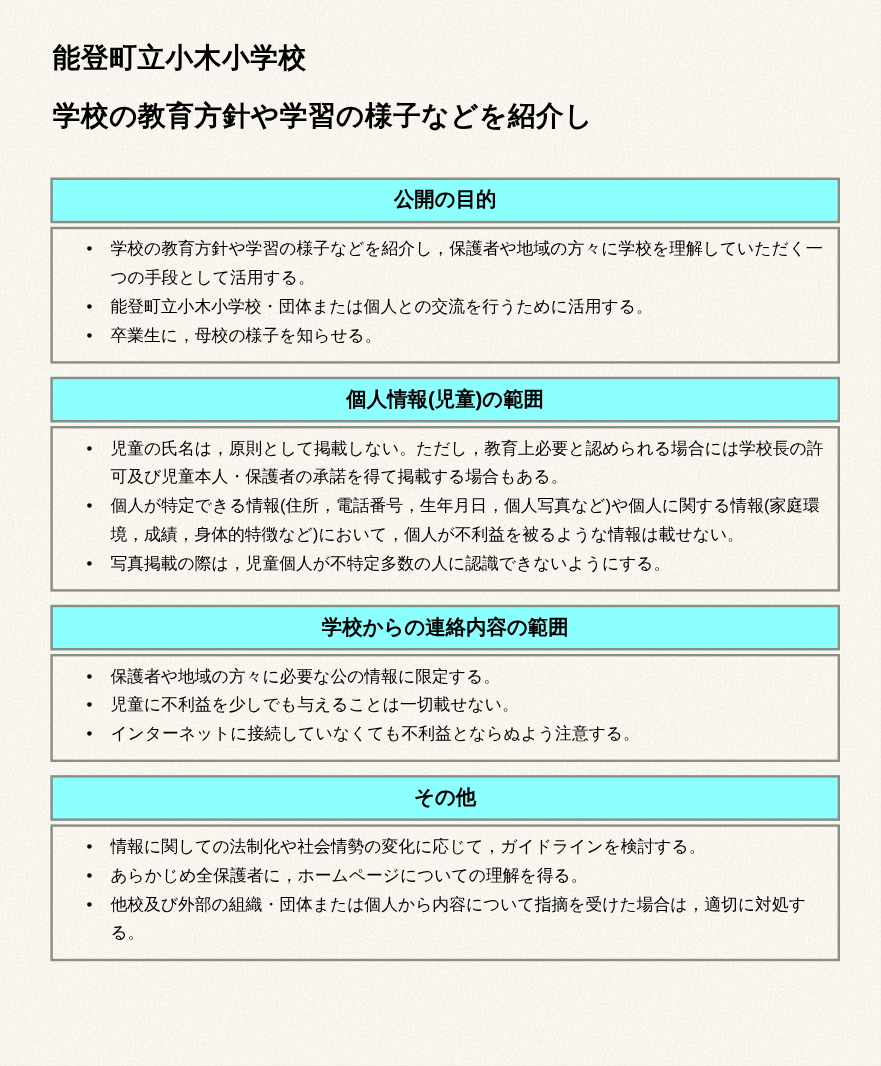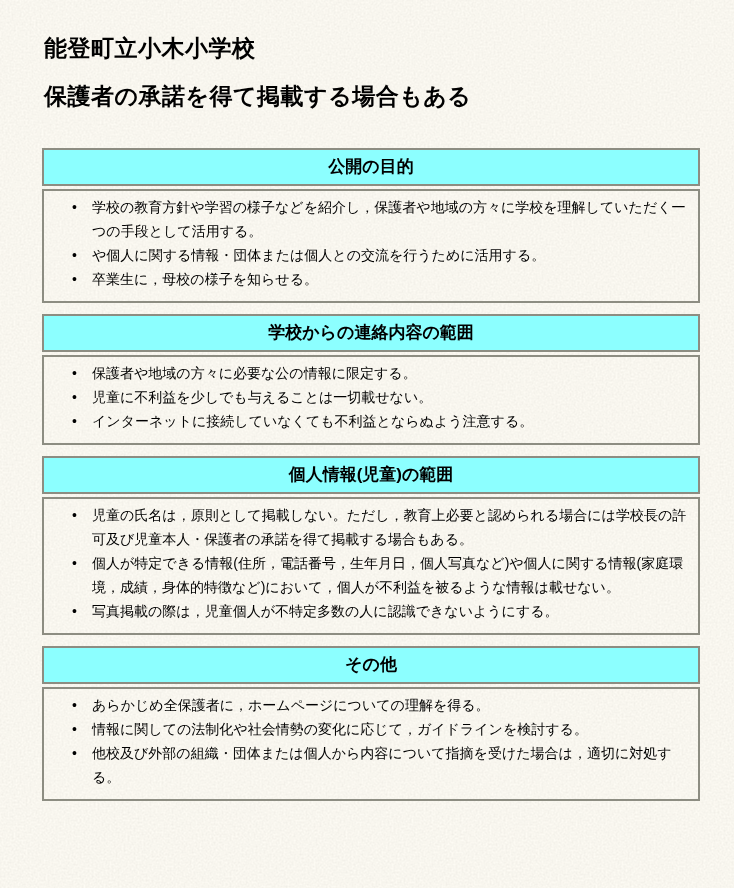--- a/index.html
+++ b/index.html
@@ -80,68 +80,68 @@
       <feFuncB type="linear" slope="0.20" intercept="0.76"></feFuncB>
       <feFuncA type="linear" slope="0" intercept="1"></feFuncA>
     </feComponentTransfer>
   </filter>
   <rect width="734" height="888" filter="url(#grain)"></rect>
 </svg>
 
 <div class="page">
   <h1 class="title">
     <span>能登町立小木小学校</span><br>
-    <span>保護者の承諾を得て掲載する場合もある</span>
+    <span>学校の教育方針や学習の様子などを紹介し</span>
   </h1>
   <div id="sections">
   <section class="sec">
     <div class="sec-head" style="background: rgb(140, 255, 255); border-color: rgb(141, 141, 130);">
       <span>公開の目的</span>
     </div>
     <div class="sec-body" style="border-color: rgb(141, 141, 130);">
       <ul>
             <li>学校の教育方針や学習の様子などを紹介し，保護者や地域の方々に学校を理解していただく一つの手段として活用する。</li>
-            <li>や個人に関する情報・団体または個人との交流を行うために活用する。</li>
+            <li>能登町立小木小学校・団体または個人との交流を行うために活用する。</li>
             <li>卒業生に，母校の様子を知らせる。</li>
+          </ul>
+    </div>
+  </section>
+
+  <section class="sec">
+    <div class="sec-head" style="background: rgb(140, 255, 255); border-color: rgb(141, 141, 130);">
+      <span>個人情報(児童)の範囲</span>
+    </div>
+    <div class="sec-body" style="border-color: rgb(141, 141, 130);">
+      <ul>
+            <li>児童の氏名は，原則として掲載しない。ただし，教育上必要と認められる場合には学校長の許可及び児童本人・保護者の承諾を得て掲載する場合もある。</li>
+            <li>個人が特定できる情報(住所，電話番号，生年月日，個人写真など)や個人に関する情報(家庭環境，成績，身体的特徴など)において，個人が不利益を被るような情報は載せない。</li>
+            <li>写真掲載の際は，児童個人が不特定多数の人に認識できないようにする。</li>
           </ul>
     </div>
   </section>
 
   <section class="sec">
     <div class="sec-head" style="background: rgb(140, 255, 255); border-color: rgb(141, 141, 130);">
       <span>学校からの連絡内容の範囲</span>
     </div>
     <div class="sec-body" style="border-color: rgb(141, 141, 130);">
       <ul>
             <li>保護者や地域の方々に必要な公の情報に限定する。</li>
             <li>児童に不利益を少しでも与えることは一切載せない。</li>
             <li>インターネットに接続していなくても不利益とならぬよう注意する。</li>
           </ul>
     </div>
   </section>
 
   <section class="sec">
-    <div class="sec-head" style="background: rgb(140, 255, 255); border-color: rgb(141, 141, 130);">
-      <span>個人情報(児童)の範囲</span>
-    </div>
-    <div class="sec-body" style="border-color: rgb(141, 141, 130);">
-      <ul>
-            <li>児童の氏名は，原則として掲載しない。ただし，教育上必要と認められる場合には学校長の許可及び児童本人・保護者の承諾を得て掲載する場合もある。</li>
-            <li>個人が特定できる情報(住所，電話番号，生年月日，個人写真など)や個人に関する情報(家庭環境，成績，身体的特徴など)において，個人が不利益を被るような情報は載せない。</li>
-            <li>写真掲載の際は，児童個人が不特定多数の人に認識できないようにする。</li>
-          </ul>
-    </div>
-  </section>
-
-  <section class="sec">
     <div class="sec-head" style="background: rgb(140, 255, 255); border-color: rgb(141, 141, 130); text-align: center;">
       <span>その他</span>
     </div>
     <div class="sec-body" style="border-color: rgb(141, 141, 130);">
       <ul>
+            <li>情報に関しての法制化や社会情勢の変化に応じて，ガイドラインを検討する。</li>
             <li>あらかじめ全保護者に，ホームページについての理解を得る。</li>
-            <li>情報に関しての法制化や社会情勢の変化に応じて，ガイドラインを検討する。</li>
             <li>他校及び外部の組織・団体または個人から内容について指摘を受けた場合は，適切に対処する。</li>
           </ul>
     </div>
   </section>
 </div>
 </div>
 
 </body></html>

